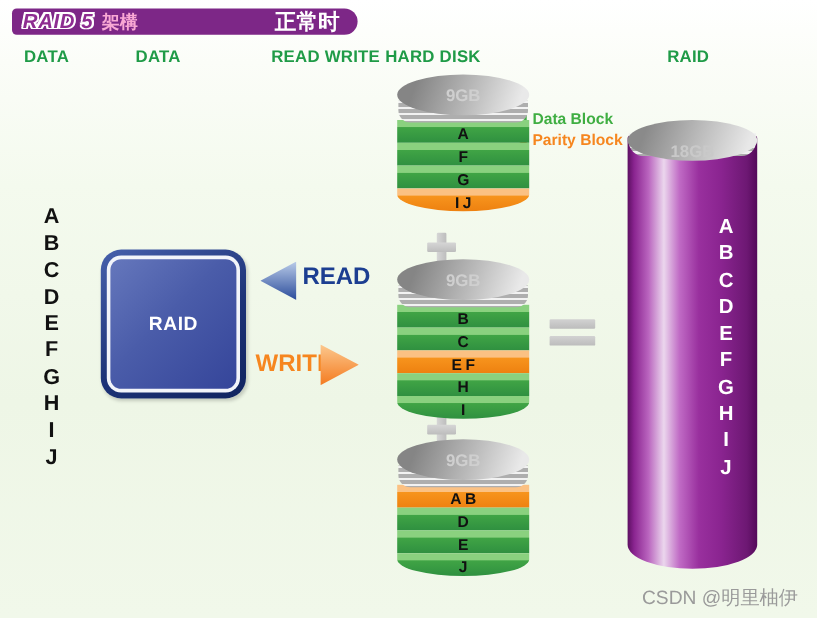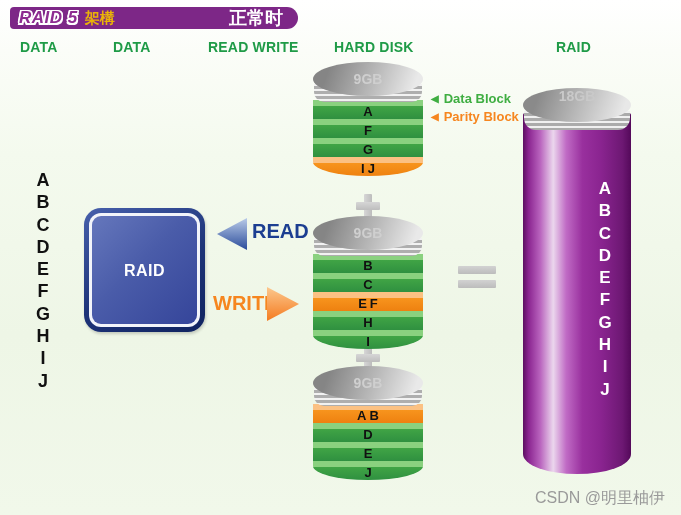--- a/index.html
+++ b/index.html
@@ -14,21 +14,21 @@
     background:#7D2787; border-radius:4px 11px 11px 4px;
     display:flex; align-items:center;
   }
   .raid-wordmark {
     margin-left:9px; font-size:17px; font-weight:bold; font-style:italic;
     color:#8E2D91; letter-spacing:0.5px;
     text-shadow:-1.5px -1.5px 0 #fff,1.5px -1.5px 0 #fff,-1.5px 1.5px 0 #fff,
                  1.5px 1.5px 0 #fff,0 -1.5px 0 #fff,0 1.5px 0 #fff,
                 -1.5px 0 0 #fff,1.5px 0 0 #fff;
   }
-  .title-zh { margin-left:7px; font-size:15px; font-weight:bold; color:#eab308; }
+  .title-zh { margin-left:7px; font-size:15px; font-weight:bold; color:#f9a8d4; }
   .title-status { margin-left:auto; margin-right:15px; font-size:18px; font-weight:bold; color:#fff; }
   
   .col-header { position:absolute; top:39px; font-size:14px; font-weight:bold; color:#1F9B47; letter-spacing:0.2px; }
   
   .letters-col { position:absolute; display:flex; flex-direction:column; text-align:center; }
   .letters-col span { line-height:22.3px; font-weight:bold; }
   #data-letters { left:31px; top:169px; width:24px; font-size:18px; color:#111; }
   
   .console-box {
     position:absolute; left:84px; top:208px; width:121px; height:124px;
@@ -48,21 +48,21 @@
   #read-label { left:252px; top:220px; color:#1C3E91; }
   #write-label { left:213px; top:292px; color:#F6861F; }
   .arrow-svg { position:absolute; }
   
   .legend { position:absolute; left:431px; top:91px; display:flex; flex-direction:column; gap:3px; }
   .legend-row { display:flex; align-items:center; gap:5px; font-size:13px; font-weight:bold; }
   .legend-row[data-type="data"] { color:#3FAE42; }
   .legend-row[data-type="parity"] { color:#F6861F; }
   .legend-marker { font-size:10px; }
   
-  .disk { position:absolute; left:313px; width:122px; height:135px; }
+  .disk { position:absolute; left:331px; width:122px; height:135px; }
   .disk-lid {
     position:absolute; left:0; top:0; width:110px; height:34px; z-index:3;
     border-radius:50%;
     background:linear-gradient(110deg,#858585 15%,#b9b9b9 55%,#e9e9e9 90%);
     display:flex; align-items:center; justify-content:center;
     color:#cfcfcf; font-size:14px; font-weight:bold;
   }
   .disk-rings {
     position:absolute; left:1px; top:22px; width:108px; height:18px; z-index:2;
     background:repeating-linear-gradient(180deg,#f2f2f2 0 2px,#aeaeae 2px 5px);
@@ -88,45 +88,45 @@
     position:absolute; left:0; top:17px; width:108px; height:369px; z-index:1;
     border-radius:54px 54px 54px 54px / 10px 10px 20px 20px;
     background:linear-gradient(90deg,#5C0F61 0%,#8A2490 5%,#B964BE 16%,#EBD6ED 28%,#C06BC5 40%,#99309E 55%,#8A2490 72%,#6D1873 92%,#54095A 100%);
   }
   .cyl-rings {
     position:absolute; left:1px; top:23px; width:106px; height:19px; z-index:2;
     background:repeating-linear-gradient(180deg,#f0f0f0 0 2px,#ababab 2px 5px);
     border-radius:0 0 12px 12px;
   }
   .cyl-lid {
-    position:absolute; left:0; top:0; width:108px; height:34px; z-index:3;
+    position:absolute; left:0; top:12px; width:108px; height:34px; z-index:3;
     border-radius:50%;
     background:linear-gradient(110deg,#8a8a8a 15%,#bdbdbd 55%,#e8e8e8 90%);
-    display:flex; align-items:flex-start; justify-content:center;
+    display:flex; align-items:flex-end; justify-content:center;
     color:#c9c9c9; font-size:14px; font-weight:bold;
   }
   #raid-letters { left:70px; top:90px; width:24px; font-size:17px; color:#fff; z-index:4; }
   
   .watermark { position:absolute; right:16px; top:488px; font-size:16px; color:#9a9a9a; }
 </style>
 </head>
 <body>
 
 <div id="canvas">
 
   <div class="title-bar">
     <span class="raid-wordmark">RAID 5</span>
     <span class="title-zh">架構</span>
     <span class="title-status">正常时</span>
   </div>
 
   <span class="col-header" style="left:20px">DATA</span>
   <span class="col-header" style="left:113px">DATA</span>
-  <span class="col-header" style="left:208px">READ WRITE</span>
-  <span class="col-header" style="left:334px">HARD DISK</span>
+  <span class="col-header" style="left:226px">READ WRITE</span>
+  <span class="col-header" style="left:321px">HARD DISK</span>
   <span class="col-header" style="left:556px">RAID</span>
 
   <div class="letters-col" id="data-letters">
     <span>A</span>
     <span>B</span>
     <span>C</span>
     <span>D</span>
     <span>E</span>
     <span>F</span>
     <span>G</span>

